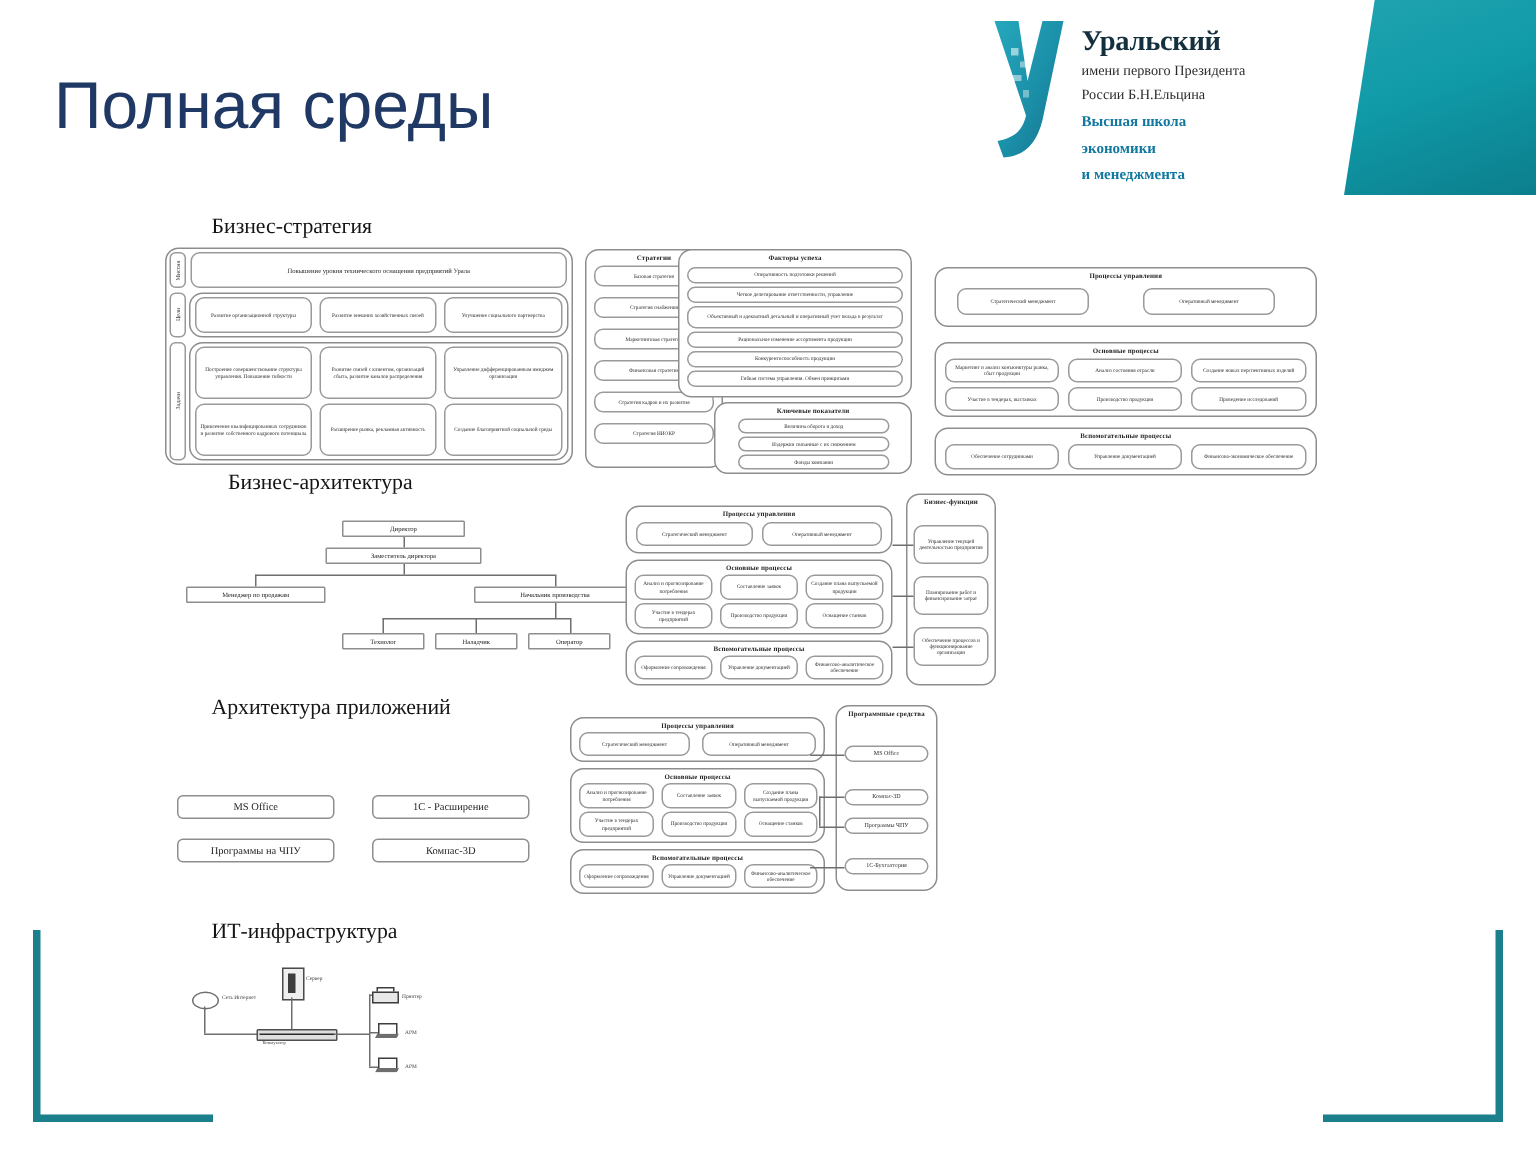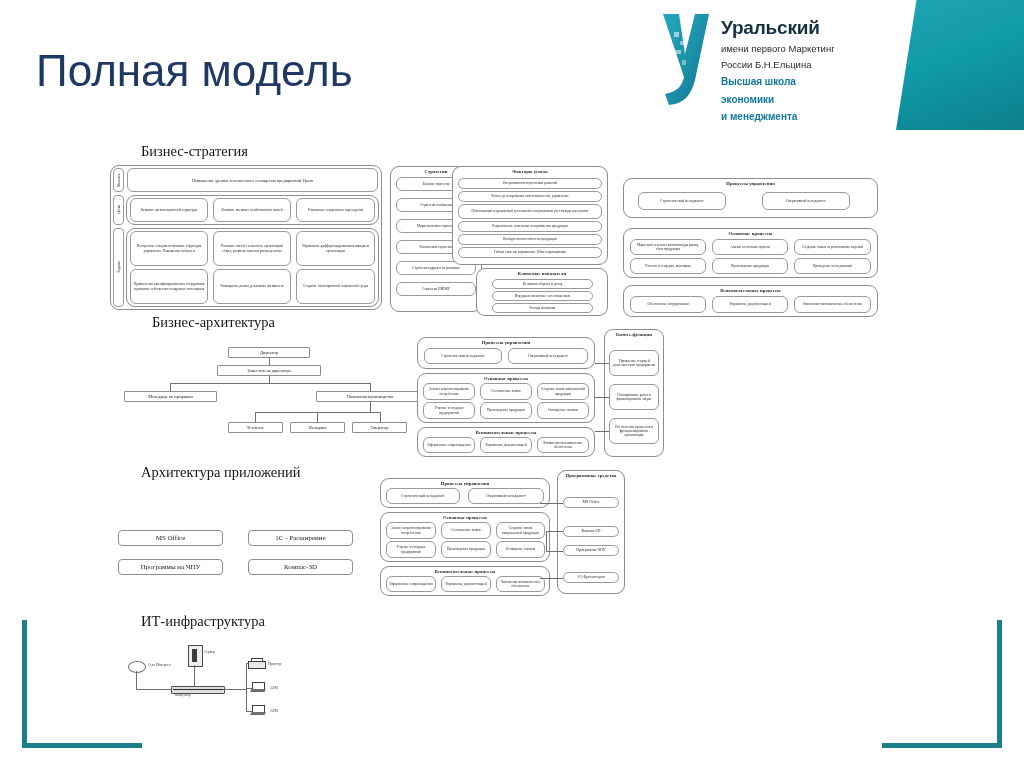--- a/index.html
+++ b/index.html
@@ -21,21 +21,21 @@
   .teal-shape{
     position:absolute;top:0;right:0;
     width:128px;height:130px;
     background:linear-gradient(160deg,#21A3B0 0%,#109AA8 45%,#0C7E8C 100%);
     clip-path:polygon(16% 0%, 100% 0%, 100% 100%, 0% 100%);
   }
 
   
   .logo-wrap{position:absolute;top:8px;left:655px;width:235px;height:140px;display:flex;gap:8px;}
   .logo-mark{width:58px;height:105px;flex:none;position:relative;}
-  .logo-text{flex:1;padding-top:10px;}
+  .logo-text{flex:1;padding-top:10px;font-family:Liberation Serif, serif;}
   .logo-l1{font-size:19px;line-height:20px;font-weight:bold;color:#14303f;letter-spacing:-0.2px;}
   .logo-l2{font-size:9.5px;line-height:11px;color:#2b2b2b;margin-top:5px;}
   .logo-l3{font-size:10px;line-height:11.5px;font-weight:bold;color:#1178a0;margin-top:6px;}
 
   
   .page-title{
     position:absolute;left:36px;top:46px;
     font-size:44px;color:#1F3864;font-weight:400;
     font-family:"Liberation Sans", sans-serif;
     letter-spacing:0px;
@@ -151,29 +151,29 @@
         </defs>
         <path d="M8 6 L24 6 L30 46 L40 6 L54 6 L40 72 C36 88 28 96 14 97 L10 86 C22 84 27 78 29 69 Z" fill="url(#lg)"></path>
         <rect x="19" y="24" width="5" height="5" fill="#ffffff" opacity=".55"></rect>
         <rect x="25" y="33" width="4" height="4" fill="#ffffff" opacity=".45"></rect>
         <rect x="20" y="42" width="6" height="4" fill="#ffffff" opacity=".5"></rect>
         <rect x="27" y="52" width="4" height="5" fill="#ffffff" opacity=".4"></rect>
       </svg>
     </div>
     <div class="logo-text">
       <div class="logo-l1">Уральский</div>
-      <div class="logo-l2">имени первого Маркетинг</div>
+      <div class="logo-l2">имени первого Президента</div>
       <div class="logo-l2">России Б.Н.Ельцина</div>
       <div class="logo-l3">Высшая школа</div>
       <div class="logo-l3">экономики</div>
       <div class="logo-l3">и менеджмента</div>
     </div>
   </div>
 
-  <div class="page-title">Полная модель</div>
+  <div class="page-title">Полная среды</div>
 
   <div class="sec-title" style="left:141px;top:143px;font-family:Liberation Serif, serif;">Бизнес-стратегия</div>
 
   <div class="grp" style="left:110px;top:165px;width:272px;height:145px;"></div>
 
   <div class="vlabel" style="left:113px;top:168px;width:11px;height:24px;">Миссия</div>
   <div class="bx big" style="left:127px;top:168px;width:251px;height:24px;">Повышение уровня технического оснащения предприятий Урала</div>
 
   <div class="vlabel" style="left:113px;top:195px;width:11px;height:30px;">Цели</div>
   <div class="grp" style="left:126px;top:195px;width:253px;height:30px;"></div>

